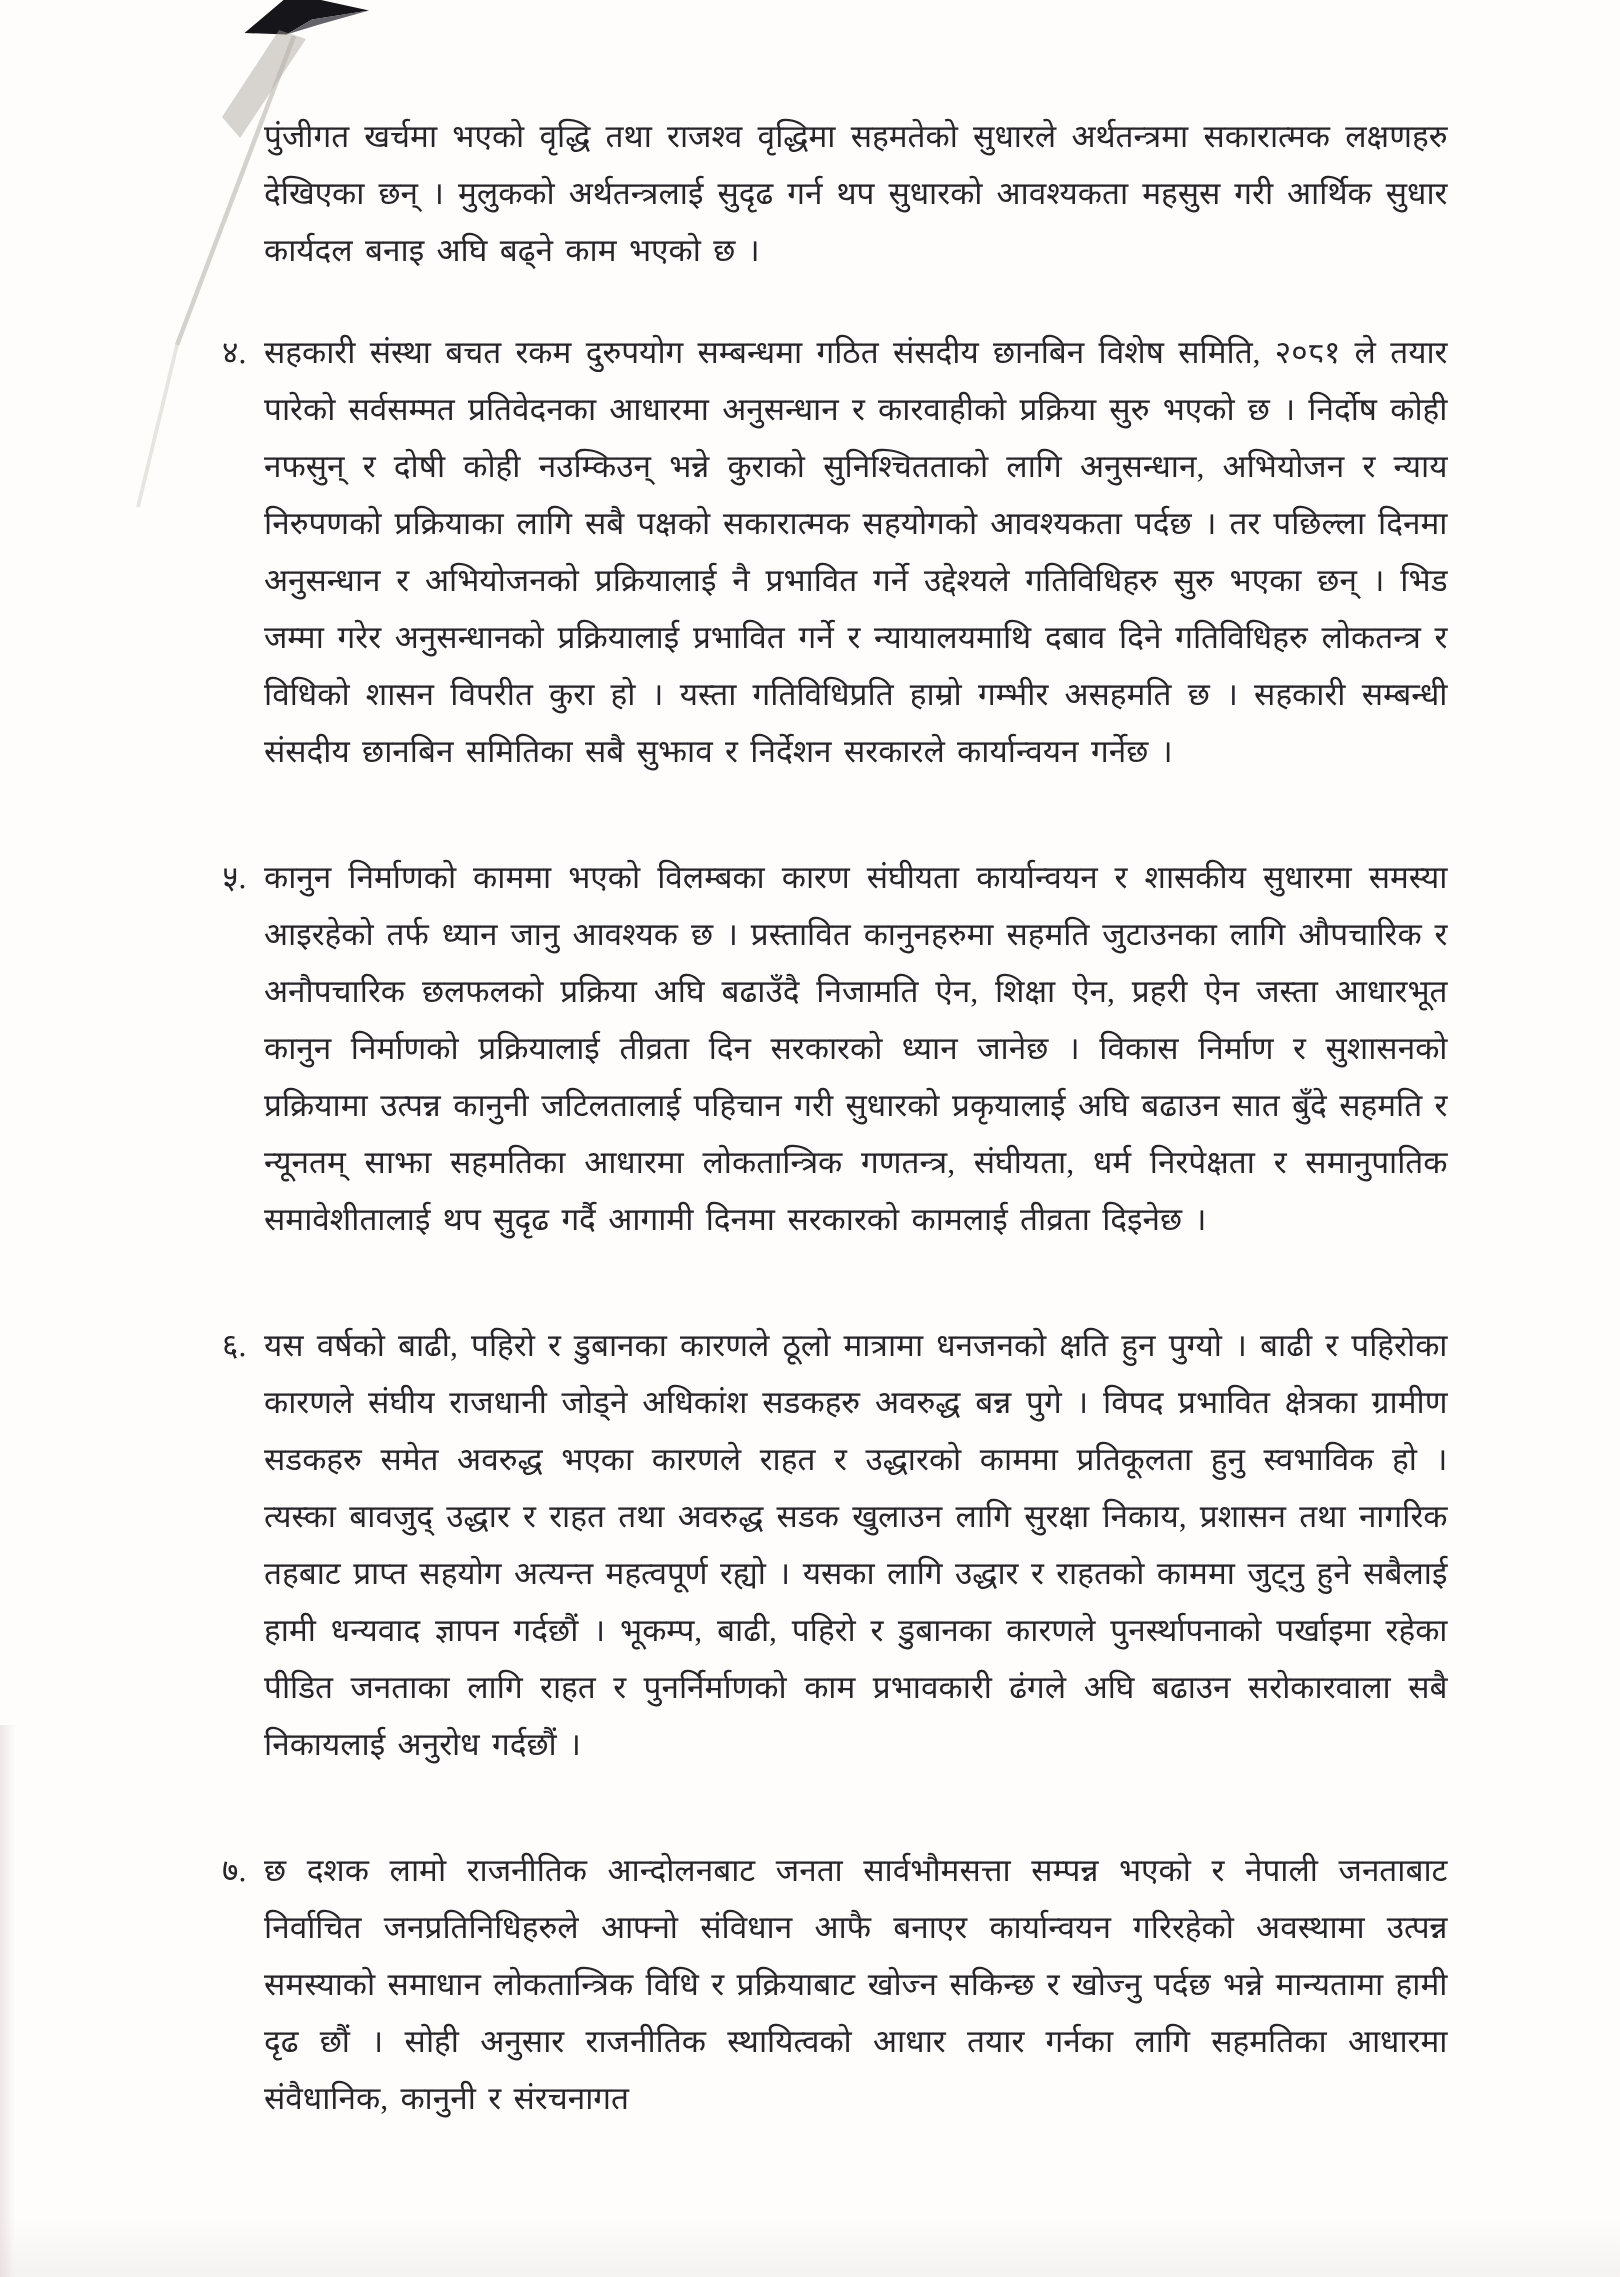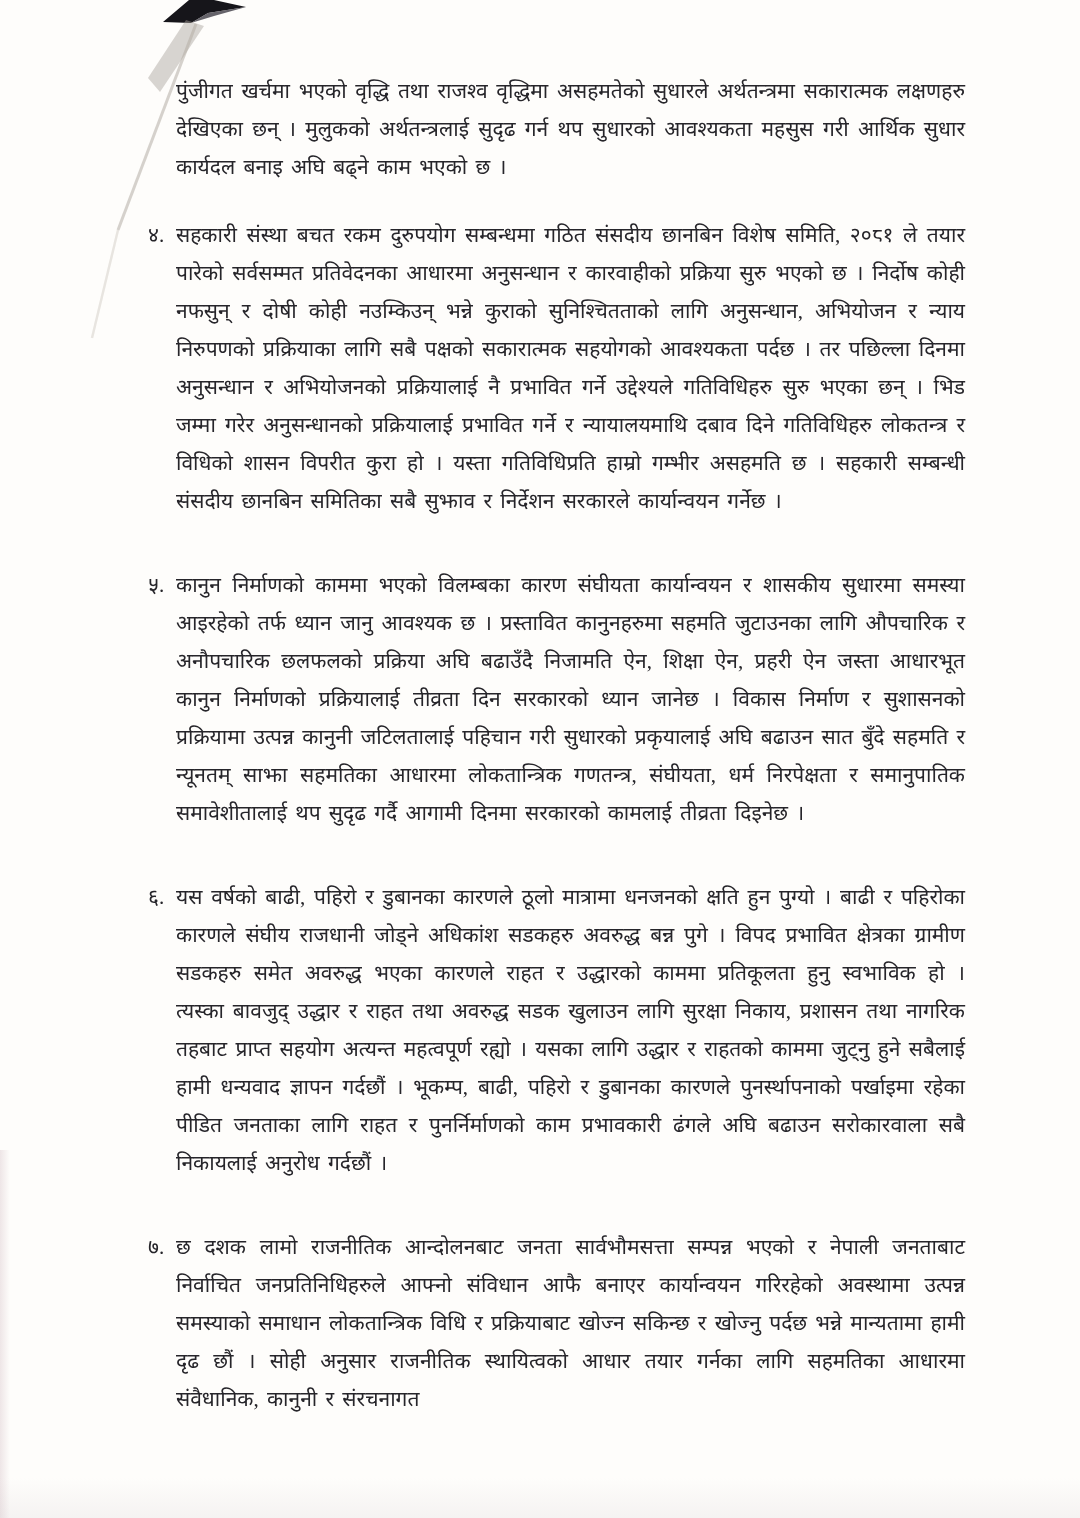--- a/index.html
+++ b/index.html
@@ -83,21 +83,21 @@
     <polygon points="191,23 208,13 246,7 214,16" fill="#4a4850" opacity="0.85"></polygon>
 
     <polygon points="186,20 204,26 160,92 148,78" fill="#a9a29b" opacity="0.45"></polygon>
 
     <line x1="196" y1="24" x2="118" y2="230" stroke="#b5aea6" stroke-width="3" opacity="0.55"></line>
     <line x1="118" y1="230" x2="92" y2="338" stroke="#c9c2ba" stroke-width="2.5" opacity="0.4"></line>
   </svg>
 
   <div class="content">
 
-    <p class="intro">पुंजीगत खर्चमा भएको वृद्धि तथा राजश्व वृद्धिमा असहमतेको सुधारले अर्थतन्त्रमा सकारात्मक लक्षणहरु देखिएका छन् । मुलुकको अर्थतन्त्रलाई सुदृढ गर्न थप सुधारको आवश्यकता महसुस गरी आर्थिक सुधार कार्यदल बनाइ अघि बढ्ने काम भएको छ ।</p>
+    <p class="intro">पुंजीगत खर्चमा भएको वृद्धि तथा राजश्व वृद्धिमा सहमतेको सुधारले अर्थतन्त्रमा सकारात्मक लक्षणहरु देखिएका छन् । मुलुकको अर्थतन्त्रलाई सुदृढ गर्न थप सुधारको आवश्यकता महसुस गरी आर्थिक सुधार कार्यदल बनाइ अघि बढ्ने काम भएको छ ।</p>
 
     <div class="para-row">
       <span class="para-num">४.</span>
       <p class="para-text">सहकारी संस्था बचत रकम दुरुपयोग सम्बन्धमा गठित संसदीय छानबिन विशेष समिति, २०८१ ले तयार पारेको सर्वसम्मत प्रतिवेदनका आधारमा अनुसन्धान र कारवाहीको प्रक्रिया सुरु भएको छ । निर्दोष कोही नफसुन् र दोषी कोही नउम्किउन् भन्ने कुराको सुनिश्चितताको लागि अनुसन्धान, अभियोजन र न्याय निरुपणको प्रक्रियाका लागि सबै पक्षको सकारात्मक सहयोगको आवश्यकता पर्दछ । तर पछिल्ला दिनमा अनुसन्धान र अभियोजनको प्रक्रियालाई नै प्रभावित गर्ने उद्देश्यले गतिविधिहरु सुरु भएका छन् । भिड जम्मा गरेर अनुसन्धानको प्रक्रियालाई प्रभावित गर्ने र न्यायालयमाथि दबाव दिने गतिविधिहरु लोकतन्त्र र विधिको शासन विपरीत कुरा हो । यस्ता गतिविधिप्रति हाम्रो गम्भीर असहमति छ । सहकारी सम्बन्धी  संसदीय छानबिन समितिका सबै सुझाव र निर्देशन सरकारले कार्यान्वयन गर्नेछ ।</p>
     </div>
 
     <div class="para-row">
       <span class="para-num">५.</span>
       <p class="para-text">कानुन निर्माणको काममा भएको विलम्बका कारण संघीयता कार्यान्वयन र शासकीय सुधारमा समस्या आइरहेको तर्फ ध्यान जानु आवश्यक छ । प्रस्तावित कानुनहरुमा सहमति जुटाउनका लागि औपचारिक र अनौपचारिक छलफलको प्रक्रिया अघि बढाउँदै निजामति ऐन, शिक्षा ऐन, प्रहरी ऐन जस्ता आधारभूत कानुन निर्माणको प्रक्रियालाई तीव्रता दिन सरकारको ध्यान जानेछ । विकास निर्माण र सुशासनको प्रक्रियामा उत्पन्न कानुनी जटिलतालाई पहिचान गरी सुधारको प्रकृयालाई अघि बढाउन सात बुँदे सहमति र न्यूनतम् साझा सहमतिका आधारमा लोकतान्त्रिक गणतन्त्र, संघीयता, धर्म निरपेक्षता र समानुपातिक समावेशीतालाई थप सुदृढ गर्दै आगामी दिनमा सरकारको कामलाई तीव्रता दिइनेछ ।</p>
     </div>

